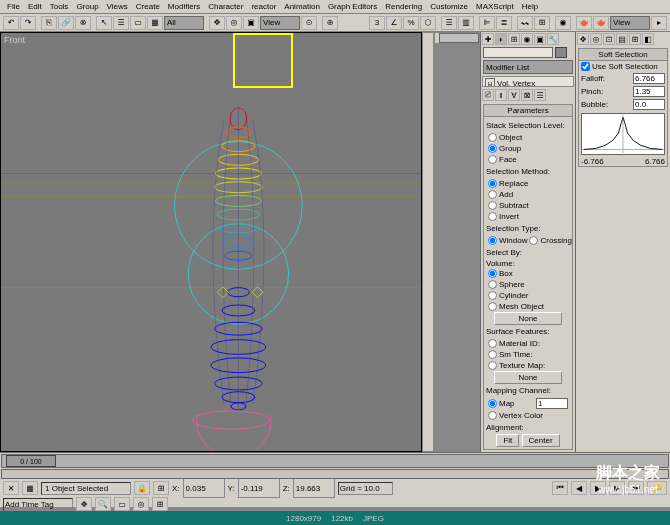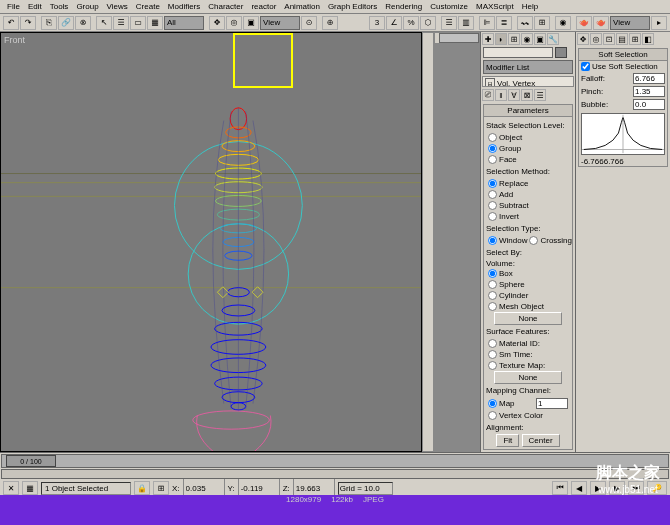--- a/index.html
+++ b/index.html
@@ -24,29 +24,29 @@
 .tabbar .tb-btn{width:12px;height:12px}
 .panel-sect{border:1px solid #888;margin:2px;background:#d4d0c8}
 .sect-title{background:#c8c4bc;text-align:center;padding:1px;border-bottom:1px solid #888;font-size:8px}
 .stack-item{display:flex;align-items:center;padding:1px 2px;font-size:8px;border-bottom:1px solid #e0e0e0;gap:2px}
 .stack-icon{width:10px;height:10px;border:1px solid #666;font-size:6px;display:flex;align-items:center;justify-content:center}
 .form-row{display:flex;align-items:center;padding:1px 2px;gap:2px;font-size:8px}
 .form-row label{flex:1}
 .form-row input[type=text]{width:32px;height:11px;font-size:8px;border:1px solid #666;background:#fff;padding:0 1px}
 .form-row input[type=checkbox],.form-row input[type=radio]{width:9px;height:9px}
 .curve-box{height:42px;background:#fff;border:1px solid #666;margin:2px;position:relative}
-.curve-labels{display:flex;font-size:7px;padding:0 2px}
+.curve-labels{display:flex;justify-content:space-between;font-size:7px;padding:0 2px}
 .btn-small{background:#d4d0c8;border:1px solid #888;border-top-color:#fff;border-left-color:#fff;padding:1px 6px;font-size:8px;cursor:pointer}
 .bottom-area{background:#d4d0c8;height:55px;border-top:1px solid #666}
 .timeline{height:14px;background:#b0b0b0;border:1px solid #666;margin:1px;position:relative}
 .timehandle{position:absolute;left:4px;top:0;width:50px;height:12px;background:#9a9a9a;border:1px solid #444;font-size:7px;display:flex;align-items:center;justify-content:center}
 .status-row{display:flex;align-items:center;gap:3px;padding:1px 3px;height:16px}
 .status-input{width:42px;height:20px;background:#d4d0c8;border:1px solid #888;font-size:8px;padding:0 2px}
 .status-label{font-size:8px}
-.footer{position:absolute;bottom:0;left:0;right:0;height:30px;background:#6d28d9;color:#ccc;display:flex;align-items:flex-start;justify-content:center;font-size:9px;gap:10px}
+.footer{position:absolute;bottom:0;left:0;right:0;height:14px;background:#0f766e;color:#ccc;display:flex;align-items:center;justify-content:center;font-size:9px;gap:10px}
 .watermark{position:absolute;right:10px;bottom:30px;color:#fff;text-align:center;pointer-events:none}
 .watermark .cn{font-size:16px;font-weight:bold}
 .watermark .url{font-size:10px}
 .selbox{position:absolute;border:2px solid #ff0;background:transparent}
 </style>
 </head>
 <body>
 
 <div class="menubar">
   <span>File</span>

